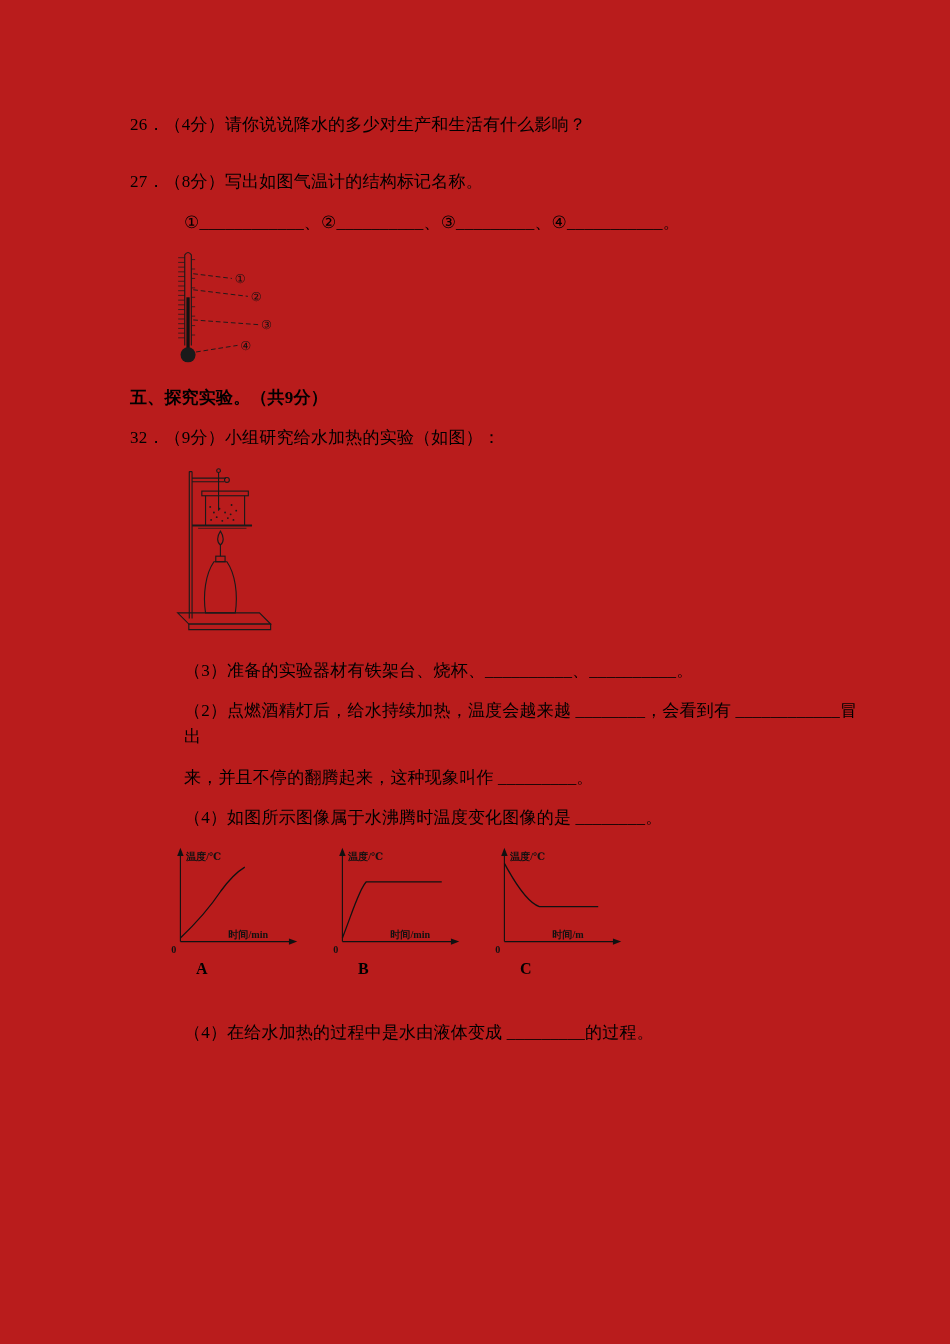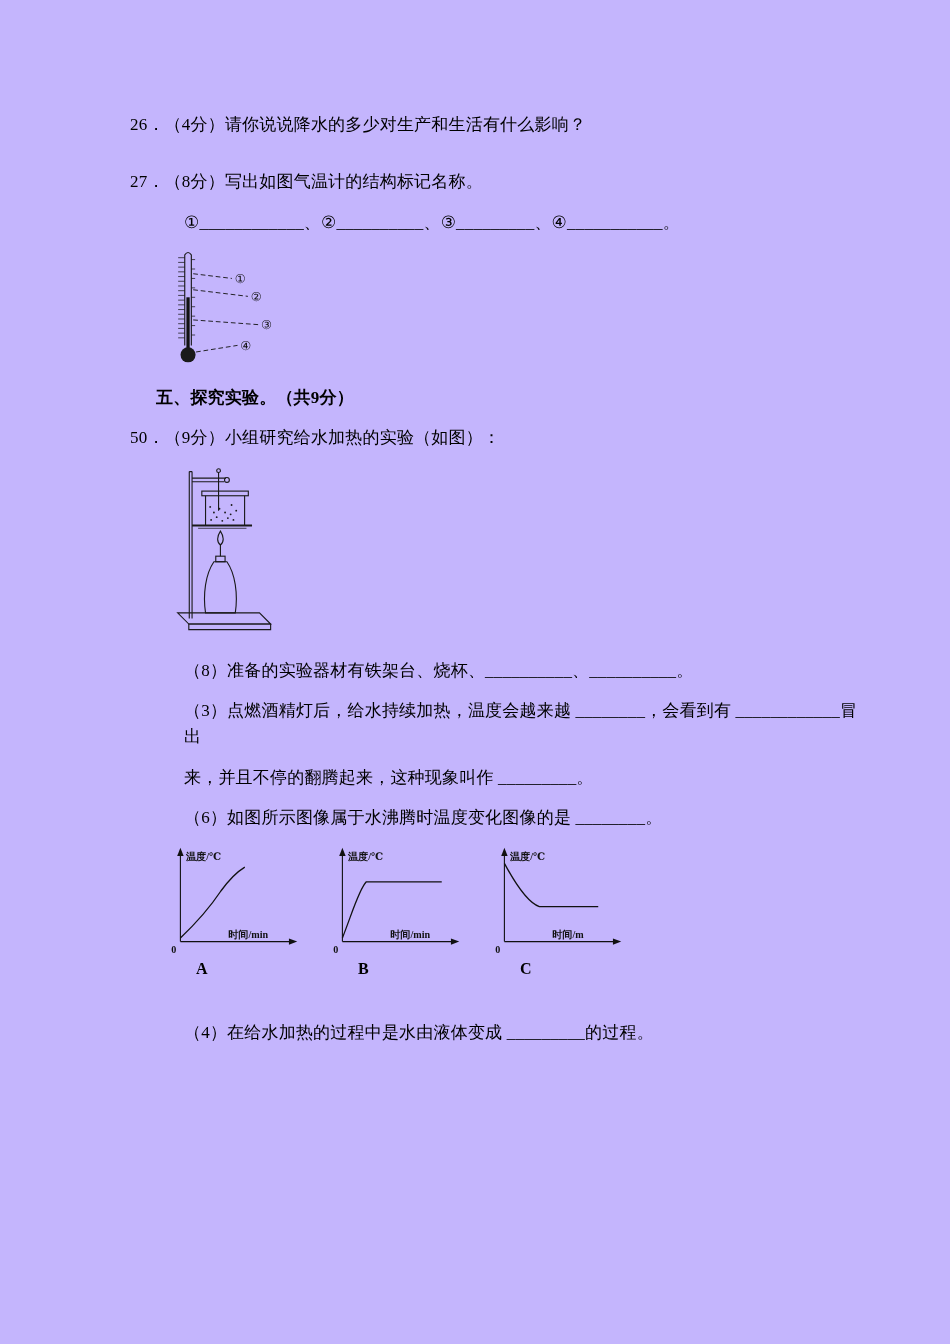--- a/index.html
+++ b/index.html
@@ -1,31 +1,31 @@
 <!DOCTYPE html>
 <html><head>
 <meta charset="utf-8">
 <style>
   * { margin:0; padding:0; box-sizing:border-box; }
   html,body { background:#ffffff; }
   .page {
-    width:950px; min-height:1344px; background:#c4b5fd; color:#000;
+    width:950px; min-height:1344px; background:#b91c1c; color:#000;
     font-family:"Liberation Serif","DejaVu Serif",serif;
     font-size:17px; position:relative;
     padding:112px 88px 40px 130px;
   }
   p.line { line-height:1.55; margin-bottom:14px; letter-spacing:0.2px; }
   .indent { margin-left:54px; }
   .heading { font-weight:bold; }
 
   [data-name="question-26"] { margin-bottom:20px; }
   [data-name="question-27"] { margin-bottom:12px;margin-top:31px; }
   [data-name="question-27-blanks"] { margin-bottom:6px; }
   [data-name="thermometer-figure"] { margin:2px 0 14px 34px; }
-  [data-name="section-5-title"] { margin-bottom:24px;margin-left:26px; }
+  [data-name="section-5-title"] { margin-bottom:24px; }
   [data-name="question-28"] { margin-bottom:10px; }
   [data-name="experiment-figure"] { margin:0 0 20px 40px; }
   [data-name="q28-part1"] { margin-bottom:18px; }
   [data-name="q28-part2-line1"] { margin-bottom:14px; }
   [data-name="q28-part2-line2"] { margin-bottom:16px; }
   [data-name="q28-part3"] { margin-bottom:10px; }
   [data-name="q28-part4"] { margin-top:42px; }
 
   svg { display:block; }
   svg text { font-family:inherit; fill:#111; }
@@ -76,21 +76,21 @@
 
       <text x="75" y="35" class="circ-label" data-name="label-1">①</text>
       <text x="92" y="54" class="circ-label" data-name="label-2">②</text>
       <text x="103" y="84" class="circ-label" data-name="label-3">③</text>
       <text x="81" y="106" class="circ-label" data-name="label-4">④</text>
     </svg>
   </div>
 
   <p class="line heading" data-name="section-5-title">五、探究实验。（共9分）</p>
 
-  <p class="line" data-name="question-28">50．（9分）小组研究给水加热的实验（如图）：</p>
+  <p class="line" data-name="question-28">32．（9分）小组研究给水加热的实验（如图）：</p>
 
   <div class="fig" data-name="experiment-figure">
     <svg width="112" height="172" viewBox="0 0 120 185" data-name="experiment-drawing">
 
       <path class="sk" data-name="stand-pole" d="M20.5 6 V164 M23.5 6 V164 M20.5 6 H23.5"></path>
 
       <path class="sk" data-name="stand-clamp-arm" d="M23.5 13 H60 M23.5 17 H58"></path>
       <circle cx="61" cy="15" r="2.6" class="sk" data-name="clamp-knob"></circle>
 
       <line x1="52" y1="7" x2="52" y2="48" class="sk" data-name="thermometer-rod"></line>
@@ -122,26 +122,26 @@
       <line x1="54" y1="85" x2="54" y2="97" class="sk" data-name="lamp-wick"></line>
 
       <rect x="49" y="97" width="10" height="6" class="sk" data-name="lamp-collar"></rect>
       <path class="sk" data-name="lamp-body" d="M47 103 C38 116 35 138 38 158 L70 158 C73 138 70 116 61 103 Z"></path>
 
       <polygon points="8,158 96,158 108,170 20,170" class="sk" data-name="stand-base-top"></polygon>
       <polygon points="20,170 108,170 108,176 20,176" class="sk" data-name="stand-base-front"></polygon>
     </svg>
   </div>
 
-  <p class="line indent" data-name="q28-part1">（8）准备的实验器材有铁架台、烧杯、__________、__________。</p>
+  <p class="line indent" data-name="q28-part1">（3）准备的实验器材有铁架台、烧杯、__________、__________。</p>
 
-  <p class="line indent" data-name="q28-part2-line1">（3）点燃酒精灯后，给水持续加热，温度会越来越 ________，会看到有 ____________冒出</p>
+  <p class="line indent" data-name="q28-part2-line1">（2）点燃酒精灯后，给水持续加热，温度会越来越 ________，会看到有 ____________冒出</p>
   <p class="line indent" data-name="q28-part2-line2">来，并且不停的翻腾起来，这种现象叫作 _________。</p>
 
-  <p class="line indent" data-name="q28-part3">（6）如图所示图像属于水沸腾时温度变化图像的是 ________。</p>
+  <p class="line indent" data-name="q28-part3">（4）如图所示图像属于水沸腾时温度变化图像的是 ________。</p>
 
   <div class="graphs" data-name="graphs-row">
 
     <figure class="graph" data-name="graph-a">
       <svg viewBox="0 0 150 122" width="138" data-name="graph-a-plot">
         <line x1="20" y1="105" x2="20" y2="8" class="axis" data-name="y-axis"></line>
         <line x1="20" y1="105" x2="142" y2="105" class="axis" data-name="x-axis"></line>
         <polygon points="20,3 16.5,12 23.5,12" class="arrow" data-name="y-axis-arrow"></polygon>
         <polygon points="147,105 138,101.5 138,108.5" class="arrow" data-name="x-axis-arrow"></polygon>
         <text x="26" y="16" class="axis-label" data-name="y-axis-label">温度/℃</text>

